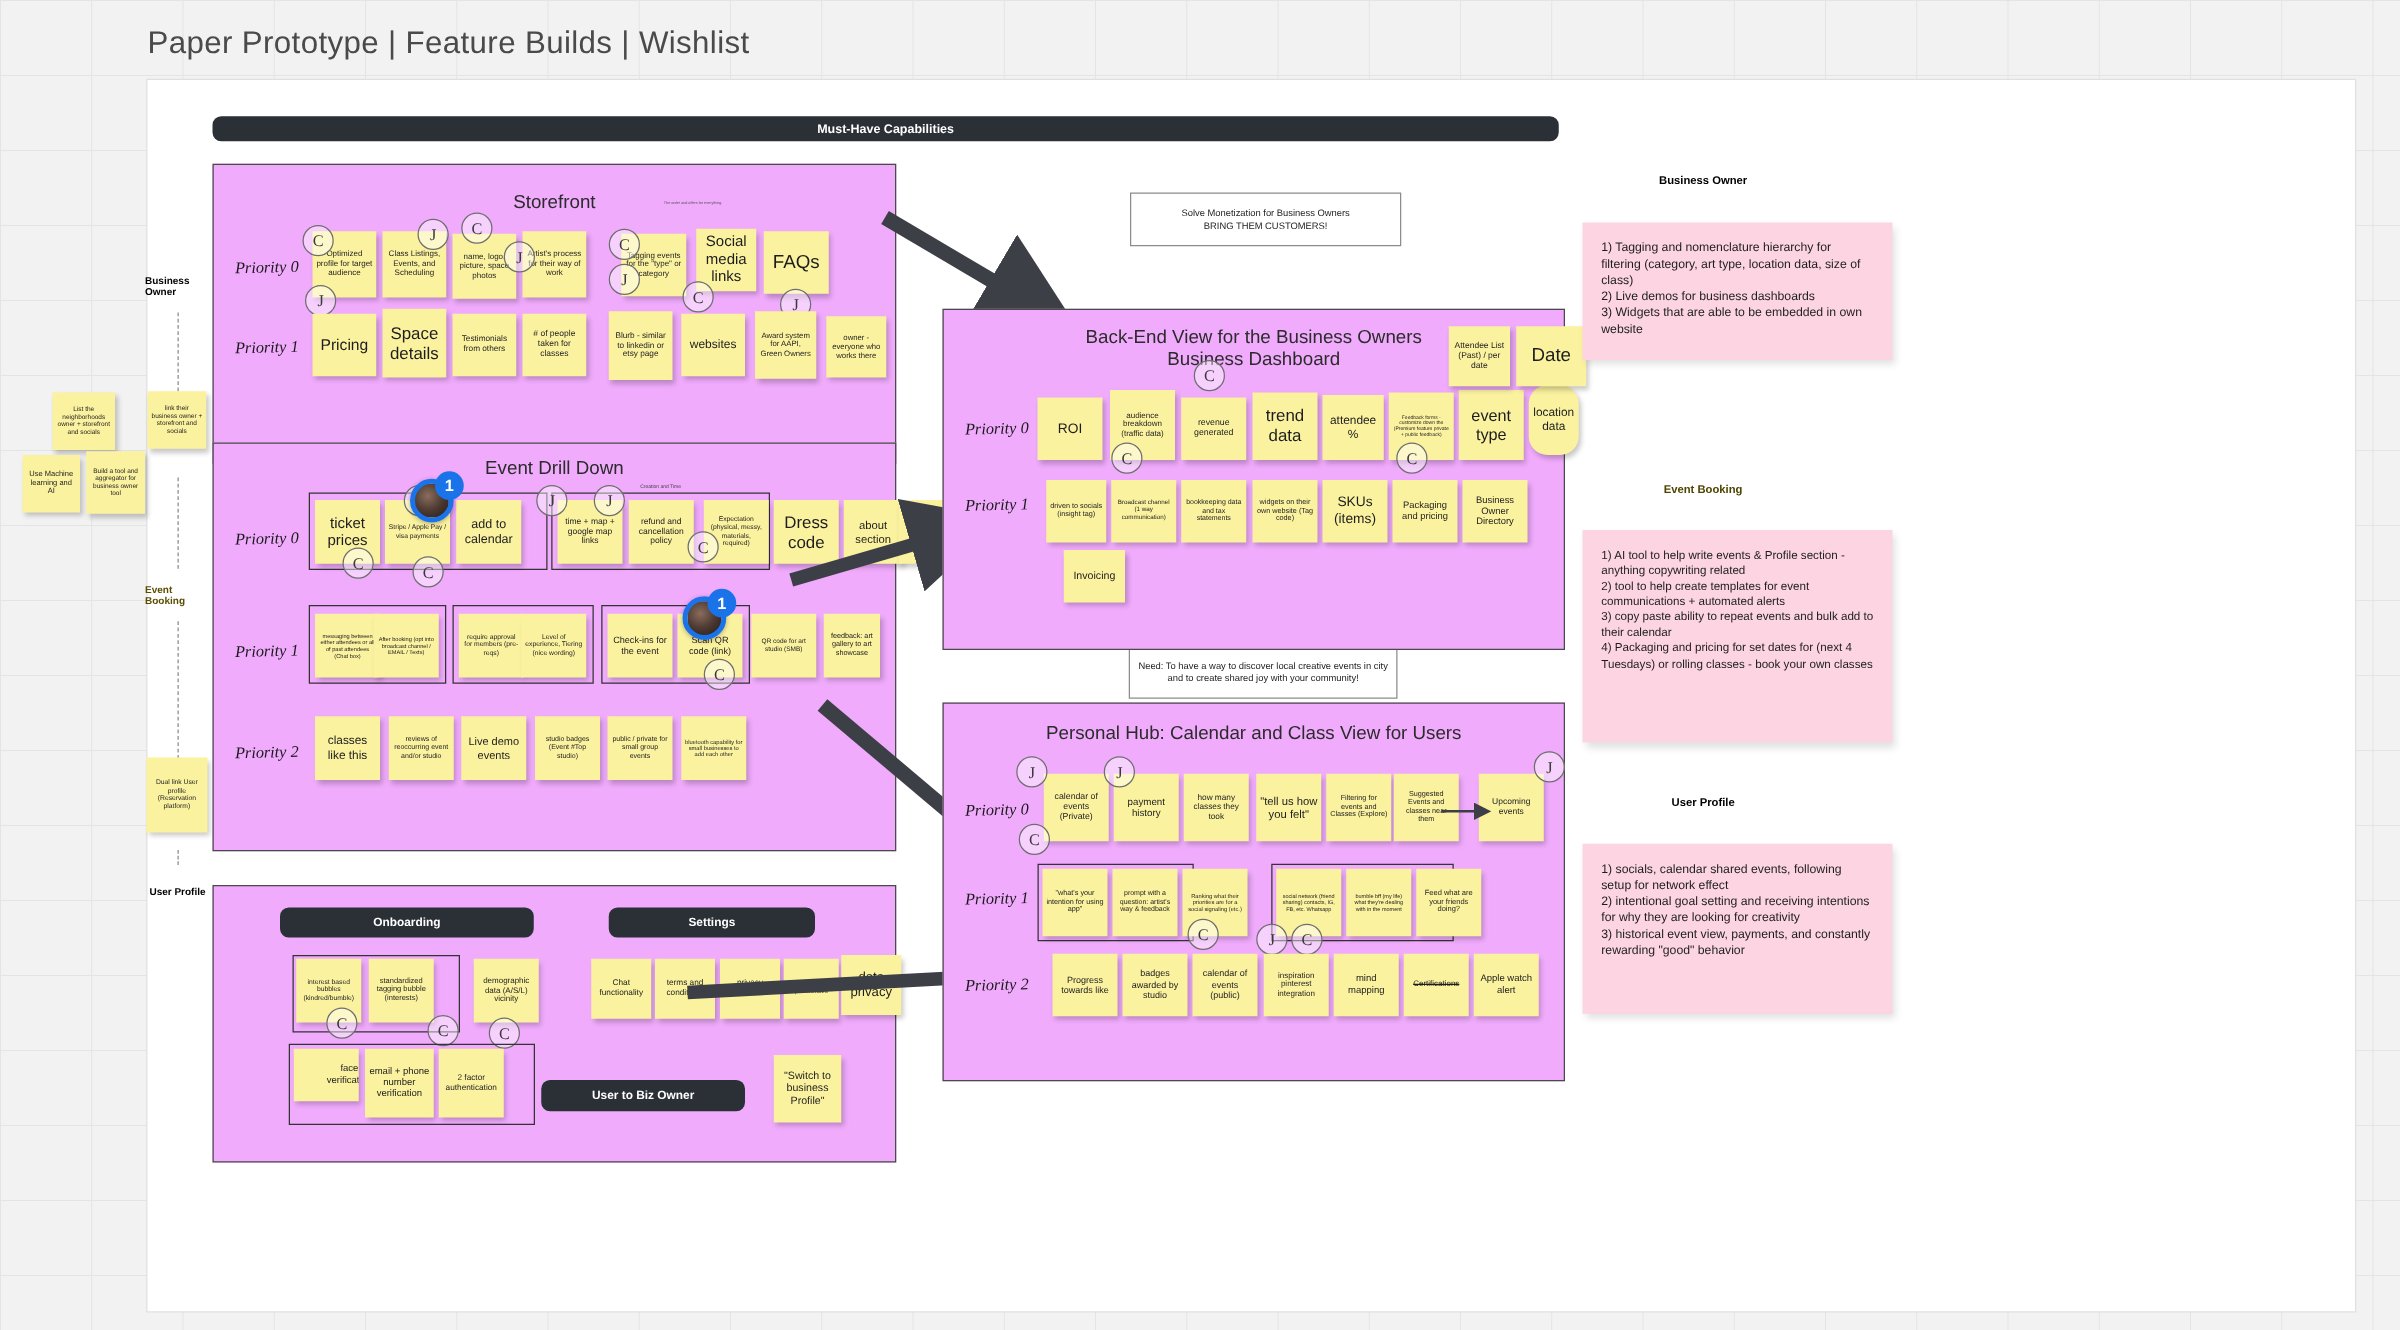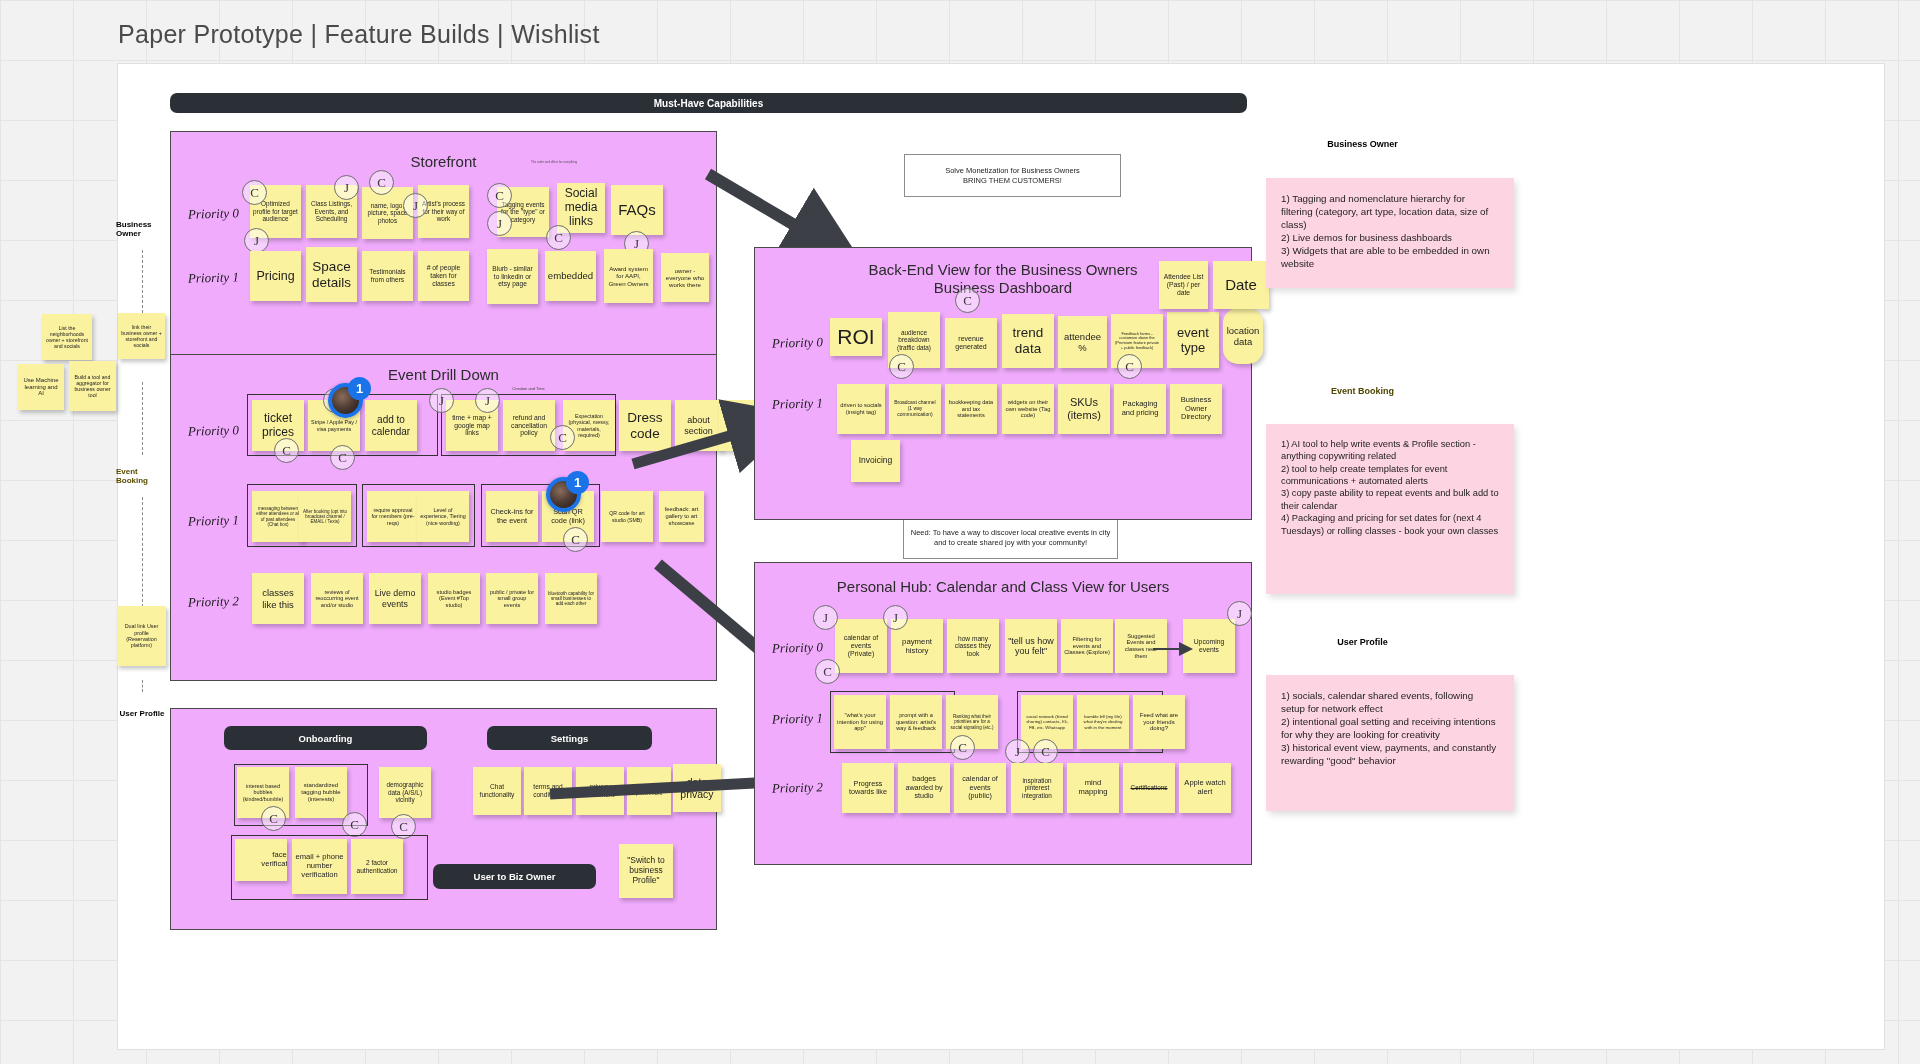--- a/index.html
+++ b/index.html
@@ -156,21 +156,21 @@
     <div class="bubble" style="left:316px; top:51px; width:25px; height:25px; font-size:13px;">C</div>
     <div class="bubble" style="left:316px; top:79px; width:25px; height:25px; font-size:13px;">J</div>
     <div class="bubble" style="left:375px; top:93px; width:25px; height:25px; font-size:13px;">C</div>
     <div class="bubble" style="left:453px; top:99px; width:25px; height:25px; font-size:13px;">J</div>
 
     <div class="note" style="left:79px; top:119px; width:51px; height:50px; font-size:12.5px;">Pricing</div>
     <div class="note" style="left:135px; top:115px; width:51px; height:55px; font-size:13.5px;">Space details</div>
     <div class="note" style="left:191px; top:119px; width:51px; height:50px; font-size:6.6px;">Testimonials from others</div>
     <div class="note" style="left:247px; top:119px; width:51px; height:50px; font-size:6.8px;"># of people taken for classes</div>
     <div class="note" style="left:316px; top:117px; width:51px; height:55px; font-size:6.6px;">Blurb - similar to linkedin or etsy page</div>
-    <div class="note" style="left:374px; top:119px; width:51px; height:50px; font-size:9.6px;">embedded</div>
+    <div class="note" style="left:374px; top:119px; width:51px; height:50px; font-size:9.6px;">websites</div>
     <div class="note" style="left:433px; top:117px; width:49px; height:54px; font-size:6.2px;">Award system for AAPI, Green Owners</div>
     <div class="note" style="left:490px; top:121px; width:48px; height:49px; font-size:6.2px;">owner - everyone who works there</div>
   </div>
 
   <div class="frame abs" style="left:52px; top:276px; width:547px; height:327px;">
     <div class="frame-title" style="top:11px;">Event Drill Down</div>
 
     <div class="prio-label" style="left:17px; top:68px;">Priority 0</div>
     <div class="prio-label" style="left:17px; top:158px;">Priority 1</div>
     <div class="prio-label" style="left:17px; top:239px;">Priority 2</div>
@@ -271,21 +271,21 @@
     <line x1="432" y1="730" x2="690" y2="716" stroke="#3c3f45" stroke-width="11" marker-end="url(#ah)"></line>
   </svg>
 
   <div class="frame abs" style="left:636px; top:169px; width:498px; height:273px;">
     <div class="frame-title" style="top:13px;">Back-End View for the Business Owners</div>
     <div class="frame-title" style="top:31px;">Business Dashboard</div>
 
     <div class="prio-label" style="left:17px; top:87px;">Priority 0</div>
     <div class="prio-label" style="left:17px; top:148px;">Priority 1</div>
 
-    <div class="note" style="left:75px; top:70px; width:52px; height:38px; font-size:21px;">ROI</div>
+    <div class="note" style="left:75px; top:70px; width:52px; height:50px; font-size:11px;">ROI</div>
     <div class="note" style="left:133px; top:64px; width:52px; height:56px; font-size:6.4px;">audience breakdown (traffic data)</div>
     <div class="note" style="left:190px; top:70px; width:52px; height:50px; font-size:7px;">revenue generated</div>
     <div class="note" style="left:247px; top:66px; width:52px; height:54px; font-size:13.5px;">trend data</div>
     <div class="note" style="left:303px; top:68px; width:49px; height:52px; font-size:9.5px;">attendee %</div>
     <div class="note" style="left:356px; top:66px; width:52px; height:54px; font-size:4px;">Feedback forms - customize down the (Premium feature private + public feedback)</div>
     <div class="note" style="left:412px; top:64px; width:52px; height:56px; font-size:13px;">event type</div>
     <div class="note" style="left:468px; top:60px; width:40px; height:56px; font-size:9.5px;border-radius:15px;">location data</div>
     <div class="note" style="left:404px; top:13px; width:49px; height:48px; font-size:6.8px;">Attendee List (Past) / per date</div>
     <div class="note" style="left:458px; top:13px; width:56px; height:48px; font-size:15px;">Date</div>
 

